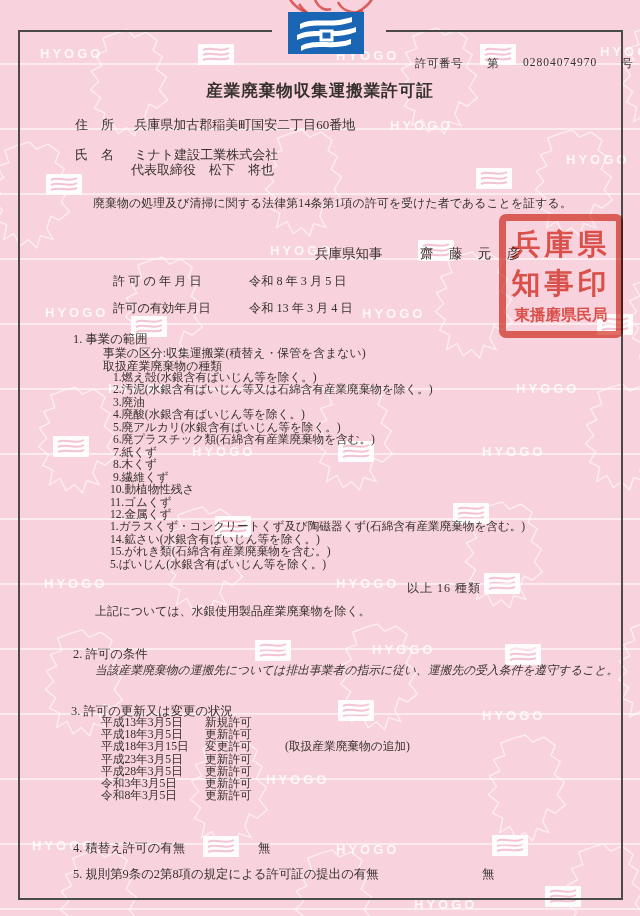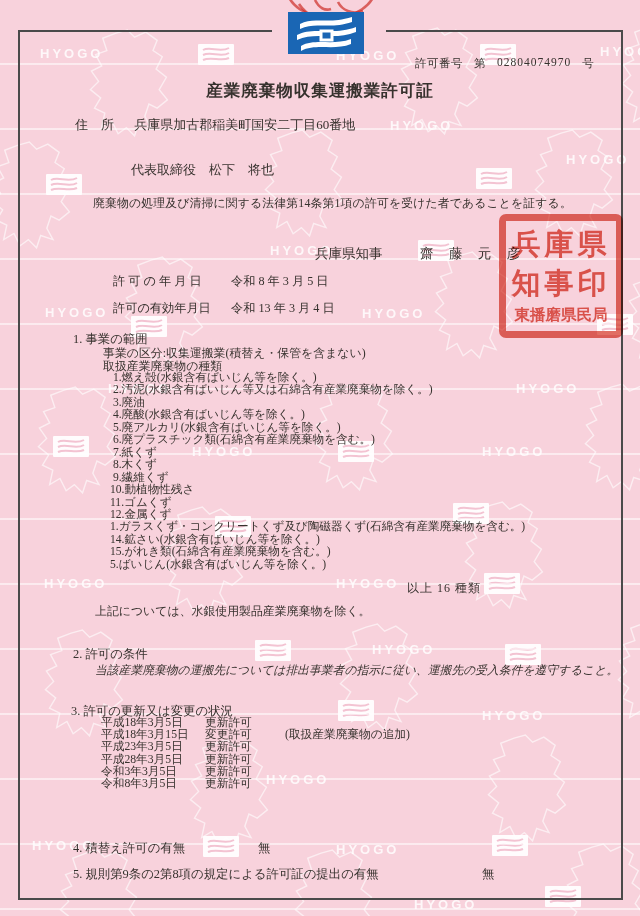--- a/index.html
+++ b/index.html
@@ -22,36 +22,36 @@
     position:absolute;inset:0;z-index:1;pointer-events:none;
     background:repeating-linear-gradient(to bottom,
       rgba(255,255,255,0) 0 63px,
       rgba(255,255,255,.55) 63px 65px);
   }
   
   .frame{position:absolute;background:#4a4a4a;z-index:2;}
   
   .content{position:absolute;inset:0;z-index:3;font-size:12px;}
   .abs{position:absolute;white-space:nowrap;}
-  .permit-no{left:415px;top:56px;display:flex;gap:11px;font-size:11.5px;letter-spacing:.5px;}
+  .permit-no{left:415px;top:56px;display:flex;gap:24px;font-size:11.5px;letter-spacing:.5px;}
   .permit-no .num{letter-spacing:1px;}
   .doc-title{left:50%;top:80px;transform:translateX(-50%);font-size:16.5px;font-weight:600;letter-spacing:1px;}
   .pair-label{display:inline-block;width:44px;}
   .addr-row{left:75px;top:116px;font-size:13px;}
   .name-row{left:75px;top:146px;font-size:13px;}
   .rep-row{left:131px;top:161px;font-size:13px;}
   .val{margin-left:12px;}
   .certify{left:93px;top:196px;font-size:11.8px;letter-spacing:.2px;}
   .gov-title{left:315px;top:245px;font-size:13.5px;}
   .gov-name{left:420px;top:245px;font-size:13.5px;letter-spacing:6px;}
   .date-row{display:flex;font-size:12.2px;}
   .grant-row{left:113px;top:273px;}
   .valid-row{left:113px;top:300px;}
   .date-label{display:inline-block;width:112px;}
-  .date-val{margin-left:6px;text-align:center;}
+  .date-val{margin-left:24px;text-align:center;}
   .sec-head{font-size:12.4px;}
   .s1-head{left:73px;top:331px;}
   .s1-division{left:103px;top:346px;font-size:11.9px;}
   .s1-types{left:103px;top:359px;font-size:11.9px;}
   .items{left:110px;top:372px;}
   .item{white-space:pre;font-size:11.6px;line-height:12.45px;}
   .s1-total{left:407px;top:580px;font-size:12px;letter-spacing:1px;}
   .s1-note{left:95px;top:604px;font-size:11.9px;}
   .s2-head{left:73px;top:646px;}
   .s2-text{left:95px;top:663px;font-size:11.8px;font-style:italic;}
@@ -332,20 +332,24 @@
       <span class="num">02804074970</span>
       <span>号</span>
     </div>
 
     <div class="abs doc-title">産業廃棄物収集運搬業許可証</div>
 
     <div class="abs addr-row">
       <span class="pair-label">住　所</span>
       <span class="val">兵庫県加古郡稲美町国安二丁目60番地</span>
     </div>
+    <div class="abs name-row">
+      <span class="pair-label">氏　名</span>
+      <span class="val">ミナト建設工業株式会社</span>
+    </div>
     <div class="abs rep-row">代表取締役　松下　将也</div>
 
     <div class="abs certify">廃棄物の処理及び清掃に関する法律第14条第1項の許可を受けた者であることを証する。</div>
 
     <div class="abs gov-title">兵庫県知事</div>
     <div class="abs gov-name">齋 藤 元 彦</div>
 
     <div class="abs date-row grant-row">
       <span class="date-label">許 可 の 年 月 日</span>
       <span class="date-val">令和 8 年 3 月 5 日</span>
@@ -380,20 +384,25 @@
 
     <div class="abs s1-total">以上 16 種類</div>
     <div class="abs s1-note">上記については、水銀使用製品産業廃棄物を除く。</div>
 
     <div class="abs sec-head s2-head">2. 許可の条件</div>
     <div class="abs s2-text">当該産業廃棄物の運搬先については排出事業者の指示に従い、運搬先の受入条件を遵守すること。</div>
 
     <div class="abs sec-head s3-head">3. 許可の更新又は変更の状況</div>
     <div class="abs history">
       <div class="hrow">
+        <span class="hdate">平成13年3月5日</span>
+        <span class="haction">新規許可</span>
+        <span class="hnote"></span>
+      </div>
+      <div class="hrow">
         <span class="hdate">平成18年3月5日</span>
         <span class="haction">更新許可</span>
         <span class="hnote"></span>
       </div>
       <div class="hrow">
         <span class="hdate">平成18年3月15日</span>
         <span class="haction">変更許可</span>
         <span class="hnote">(取扱産業廃棄物の追加)</span>
       </div>
       <div class="hrow">

